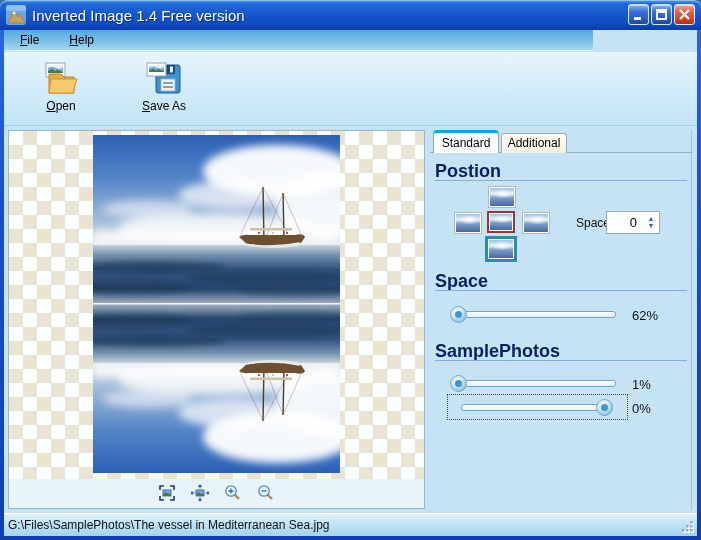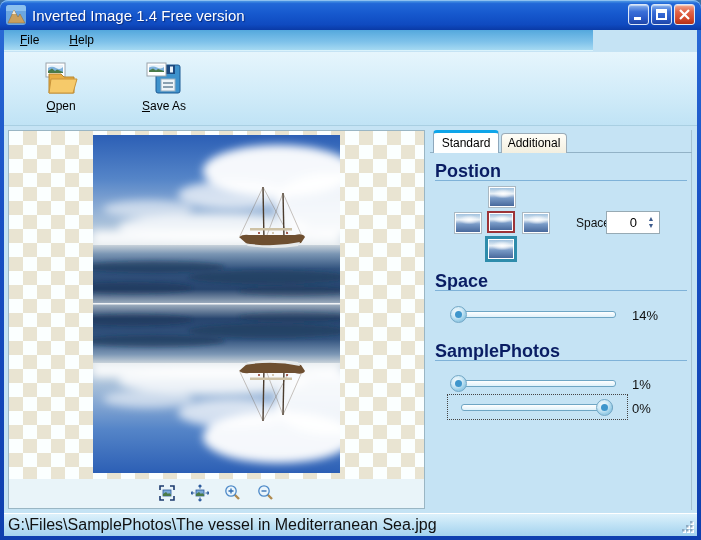--- a/index.html
+++ b/index.html
@@ -92,21 +92,21 @@
     border:1px solid #74a8c6; cursor:default; }
   .knob::after { content:''; position:absolute; left:4px; top:4px; width:7px; height:7px;
     border-radius:50%; background:#3f96cc; }
   .slider-value { position:absolute; font-size:13px; color:#111; }
   .focus-rect { position:absolute; border:1px dotted #444; }
 
   
   .statusbar { position:absolute; left:0; top:483px; width:693px; height:23px;
     background:linear-gradient(180deg,#ddf1fb 0%,#bfe2f5 50%,#a3d2ee 100%);
     border-top:1px solid #fff; display:flex; align-items:center; padding:0 4px; }
-  .status-text { font-size:16px; color:#111; }
+  .status-text { font-size:12px; color:#111; }
   .grip { position:absolute; right:2px; bottom:2px; }
 </style>
 </head>
 <body>
 
 <div class="window">
 
   <div class="titlebar">
     <div class="app-icon">
       <svg width="20" height="20" viewBox="0 0 20 20">
@@ -290,21 +290,21 @@
         <div class="spin-arrows">
           <span>▲</span>
           <span>▼</span>
         </div>
       </div>
 
       <div class="section-h" style="top:141px;">Space</div>
       <div class="section-line" style="top:160px;"></div>
       <div class="slider-track" style="left:24px; top:181px; width:162px;"></div>
       <div class="knob" style="left:20px; top:176px;"></div>
-      <span class="slider-value" style="left:202px; top:178px;">14%</span>
+      <span class="slider-value" style="left:202px; top:178px;">62%</span>
 
       <div class="section-h" style="top:211px;">SamplePhotos</div>
       <div class="section-line" style="top:230px;"></div>
       <div class="slider-track" style="left:24px; top:250px; width:162px;"></div>
       <div class="knob" style="left:20px; top:245px;"></div>
       <span class="slider-value" style="left:202px; top:247px;">1%</span>
 
       <div class="focus-rect" style="left:17px; top:264px; width:181px; height:26px;"></div>
       <div class="slider-track" style="left:31px; top:274px; width:152px;"></div>
       <div class="knob" style="left:166px; top:269px;"></div>

